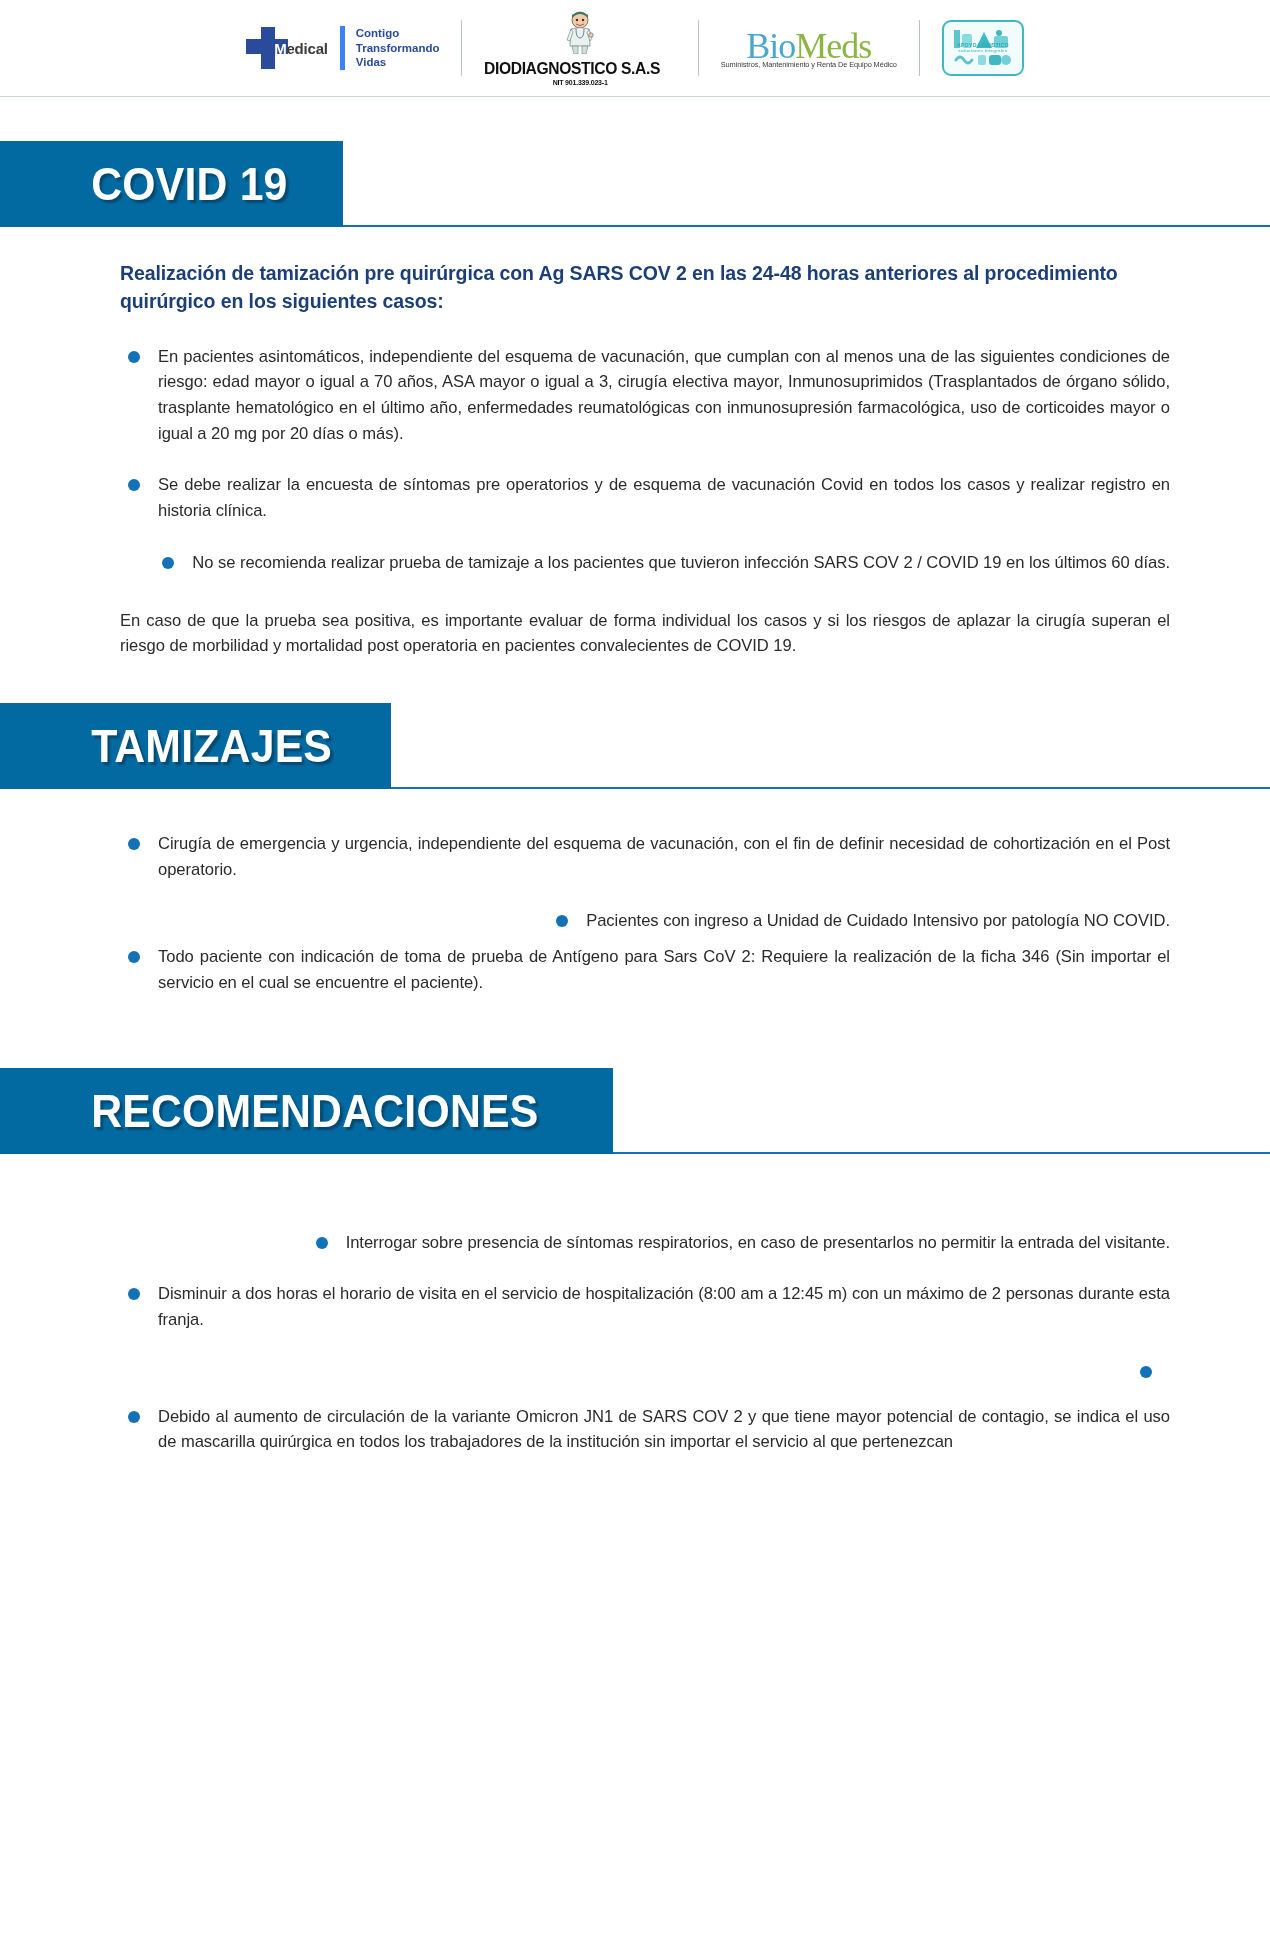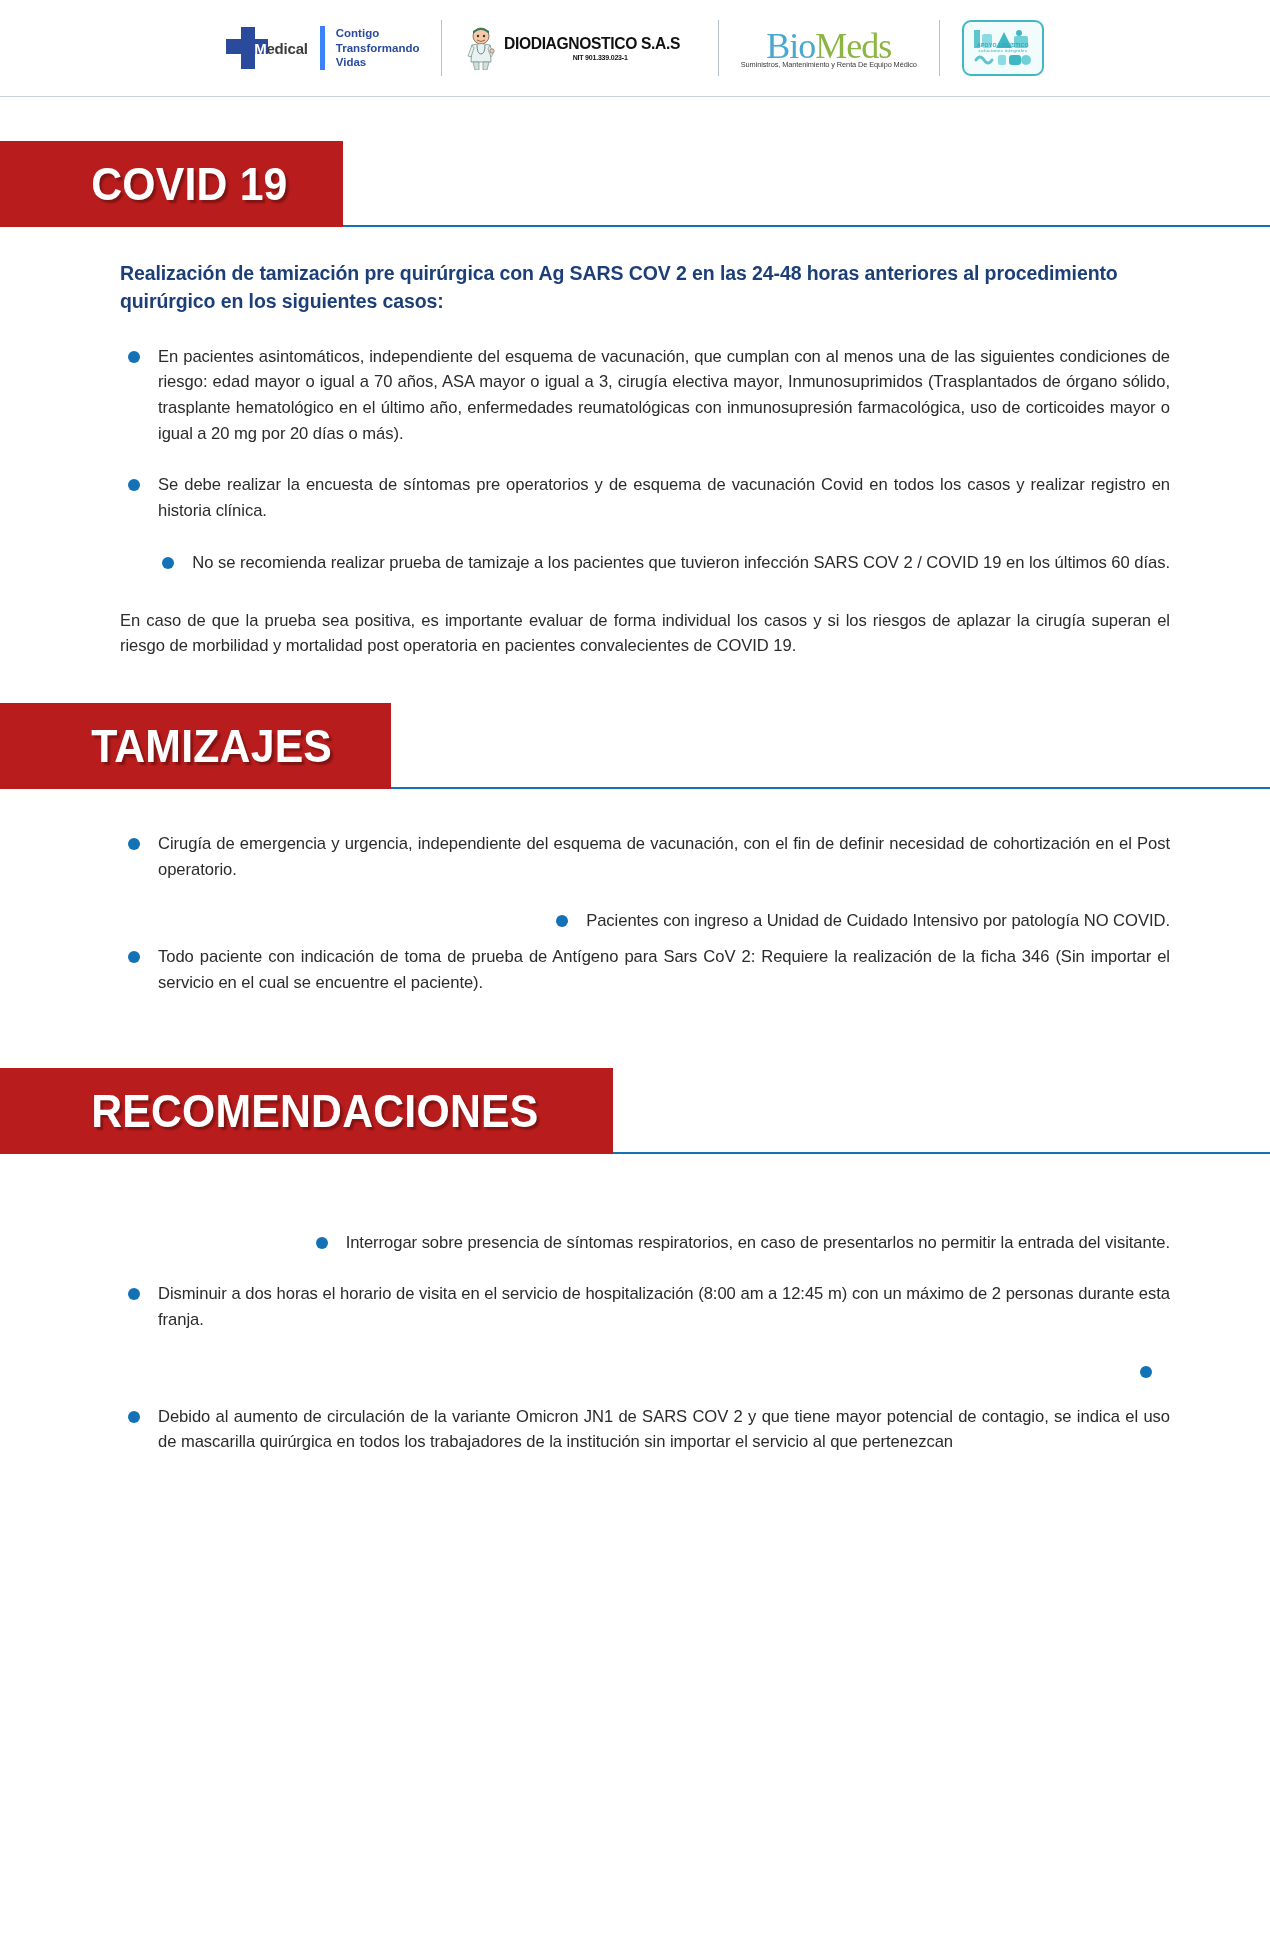--- a/index.html
+++ b/index.html
@@ -83,21 +83,21 @@
     border-left: 5px solid #3b82f6;
     margin-left: 12px;
     padding-left: 11px;
     line-height: 1.28;
     font-size: 11.5px;
     font-weight: bold;
     color: #2a4b9b;
   }
 
   
-  .logo-diod { display: flex; align-items: center; gap: 6px; }
+  .logo-diod { display: flex; align-items: center; gap: 6px; flex-direction: column; }
   .doc-fig { width: 34px; height: 44px; flex: none; }
   .diod-txt { line-height: 1; }
   .diod-name {
     font-family: "Liberation Sans Narrow", "Liberation Sans", sans-serif;
     font-size: 17px;
     font-weight: bold;
     color: #111111;
     letter-spacing: -0.4px;
     transform: scaleX(0.92);
     transform-origin: left center;
@@ -153,21 +153,21 @@
   .apoyo-txt .l2 { display: block; font-size: 4.4px; color: #5ec4cd; }
 
   
   .banner-row {
     position: relative;
     height: 86px;
     display: flex;
     align-items: stretch;
   }
   .banner-box {
-    background: #b91c1c;
+    background: #0369a1;
     display: flex;
     align-items: center;
     position: relative;
     z-index: 2;
   }
   .banner-title {
     color: #ffffff;
     font-family: "Liberation Sans Narrow", "Liberation Sans", sans-serif;
     font-weight: bold;
     font-size: 46px;

